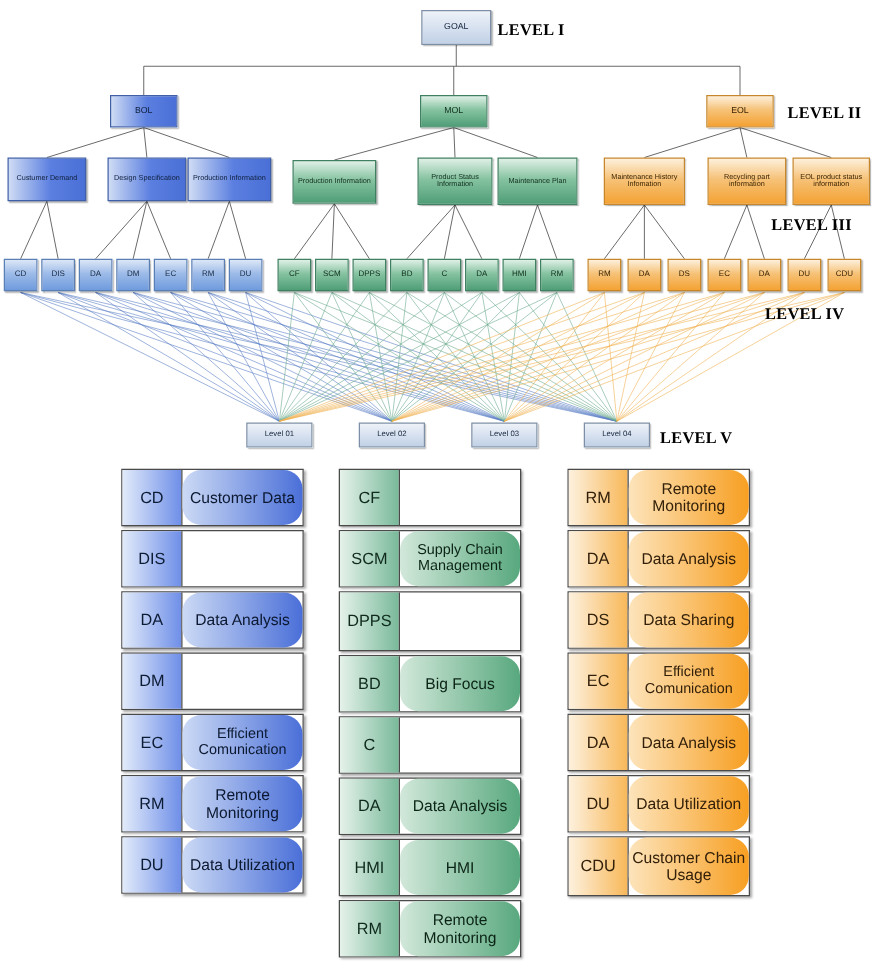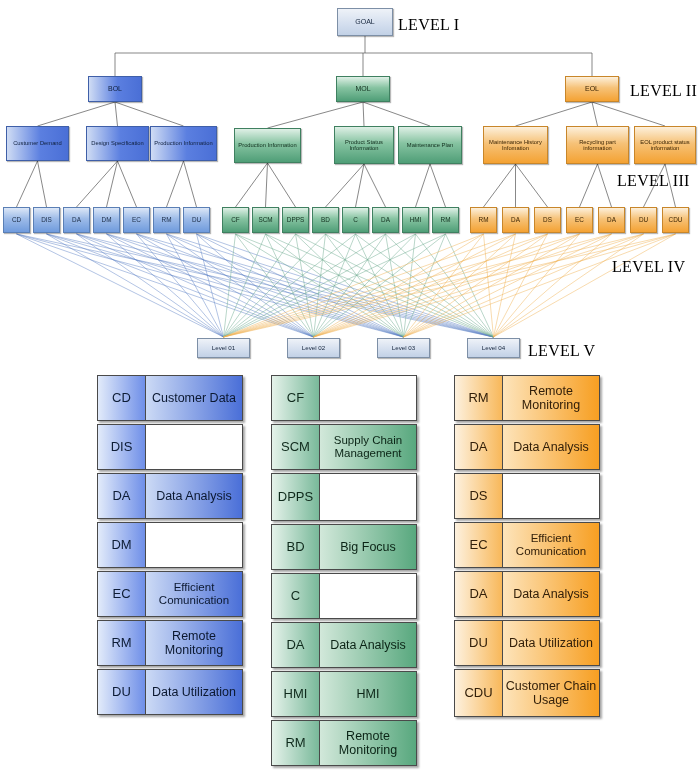--- a/index.html
+++ b/index.html
@@ -14,31 +14,31 @@
         box-shadow:1px 1px 1px rgba(0,0,0,.28);}
   .node span{display:block;padding:0 1px;}
 
   
   .blue   {background:linear-gradient(to bottom,#dce7f7 0%,#9dbbe8 45%,#6f9bdd 100%);border-color:#5a7fb5;color:#1b2c45;}
   .blue2  {background:linear-gradient(to right,#cfdcf4 0%,#5b7fe0 55%,#4a6fd6 100%);border-color:#3f5fa8;color:#10203d;}
   .green  {background:linear-gradient(to bottom,#dff0e6 0%,#86c3a1 45%,#4f9e77 100%);border-color:#3f8060;color:#12301f;}
   .orange {background:linear-gradient(to bottom,#fdf0db 0%,#f6c278 45%,#f4a233 100%);border-color:#c8862a;color:#3c2504;}
   .grey   {background:linear-gradient(to bottom,#eef2f8 0%,#d3deee 60%,#c2d1e6 100%);border-color:#7d8fa6;color:#15253c;}
 
-  .lvl-label{position:absolute;font-family:"Liberation Serif", serif;font-weight:normal;
-             font-size:16px;letter-spacing:.3px;color:#000;white-space:nowrap;}
+  .lvl-label{position:absolute;font-family:"Liberation Serif", serif;font-weight:bold;
+             font-size:13px;letter-spacing:.3px;color:#000;white-space:nowrap;}
 
   
   .legend{position:absolute;}
   .lrow{position:absolute;display:flex;box-sizing:border-box;
         border:1px solid #4a4a4a;box-shadow:1.5px 1.5px 2px rgba(0,0,0,.35);}
   .lcode,.ltext{box-sizing:border-box;display:flex;align-items:center;justify-content:center;
                 text-align:center;line-height:1.12;font-size:12.5px;}
   .lcode{width:48px;border-right:1px solid #4a4a4a;font-size:13px;}
-  .ltext{flex:1;}
+  .ltext{flex:1;border-radius:15px;}
   .lb .lcode{background:linear-gradient(to right,#e2ebfa,#6f8fe8);color:#0d1c35;}
   .lb .ltext{background:linear-gradient(to right,#ccdaf5,#4a6fd8);color:#0b1830;}
   .lg .lcode{background:linear-gradient(to right,#e5f2ea,#79b99a);color:#0f2a1c;}
   .lg .ltext{background:linear-gradient(to right,#d2e8da,#58a87e);color:#0b2416;}
   .lo .lcode{background:linear-gradient(to right,#fdf1de,#f8b85a);color:#33200a;}
   .lo .ltext{background:linear-gradient(to right,#fde4bb,#f79f22);color:#33200a;}
 </style>
 </head>
 <body>
 
@@ -285,21 +285,21 @@
         <span>Level 03</span>
       </div>
       <div class="node grey" style="left: 467px; top: 338px; width: 53px; height: 20px; font-size: 6.2px;">
         <span>Level 04</span>
       </div>
     </div>
   <div id="labels">
       <div class="lvl-label" style="left: 398px; top: 16px;">LEVEL I</div>
       <div class="lvl-label" style="left: 630px; top: 82px;">LEVEL II</div>
       <div class="lvl-label" style="left: 617px; top: 172px;">LEVEL III</div>
-      <div class="lvl-label" style="left: 612px; top: 243px; margin-top: 15px;">LEVEL IV</div>
+      <div class="lvl-label" style="left: 612px; top: 243px;">LEVEL IV</div>
       <div class="lvl-label" style="left: 528px; top: 342px;">LEVEL V</div>
     </div>
 </div>
 
 <div id="legend-area" class="legend">
     <div class="lrow lb" style="left: 97px; top: 375px; width: 146px; height: 46px;">
       <div class="lcode">CD</div>
       <div class="ltext">Customer Data</div>
     </div>
     <div class="lrow lb" style="left: 97px; top: 424px; width: 146px; height: 46px;">
@@ -356,20 +356,21 @@
     <div class="lrow lo" style="left: 454px; top: 375px; width: 146px; height: 46px;">
       <div class="lcode">RM</div>
       <div class="ltext">Remote Monitoring</div>
     </div>
     <div class="lrow lo" style="left: 454px; top: 424px; width: 146px; height: 46px;">
       <div class="lcode">DA</div>
       <div class="ltext">Data Analysis</div>
     </div>
     <div class="lrow lo" style="left: 454px; top: 473px; width: 146px; height: 46px;">
       <div class="lcode">DS</div>
+      <div class="ltext">Data Sharing</div>
     </div>
     <div class="lrow lo" style="left: 454px; top: 522px; width: 146px; height: 46px;">
       <div class="lcode">EC</div>
       <div class="ltext" style="font-size: 11.5px;">Efficient Comunication</div>
     </div>
     <div class="lrow lo" style="left: 454px; top: 571px; width: 146px; height: 46px;">
       <div class="lcode">DA</div>
       <div class="ltext">Data Analysis</div>
     </div>
     <div class="lrow lo" style="left: 454px; top: 620px; width: 146px; height: 46px;">

